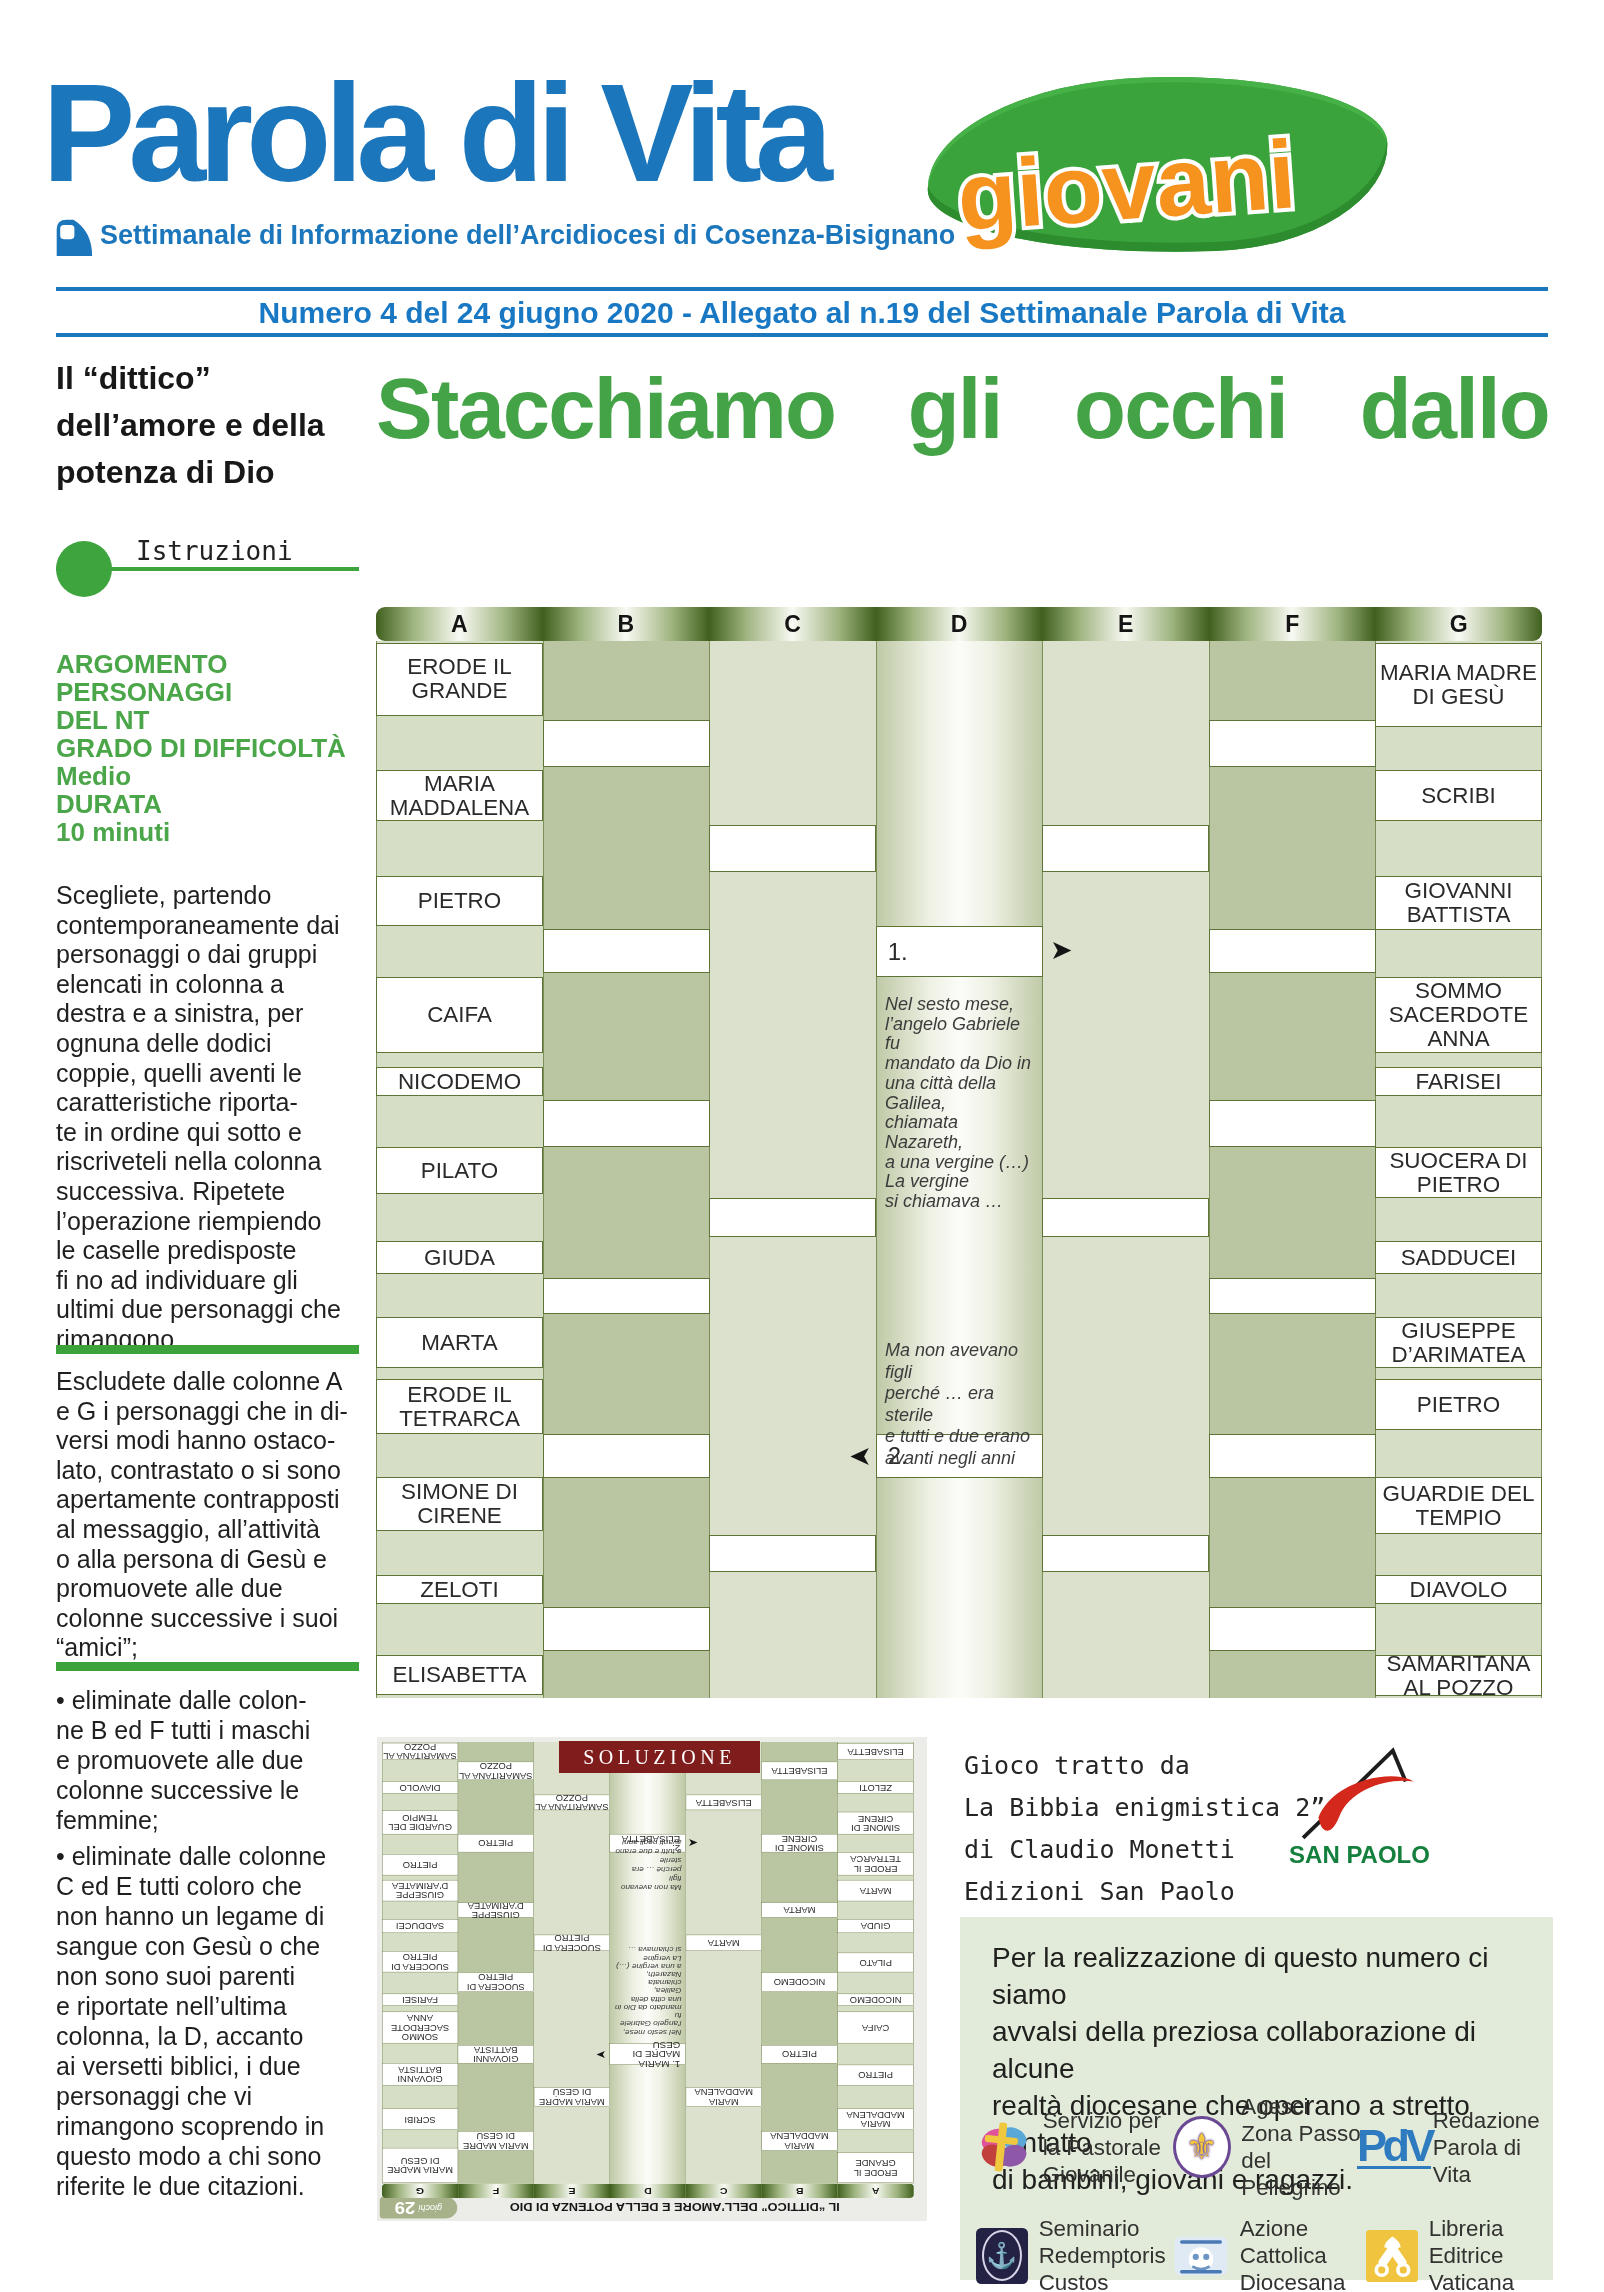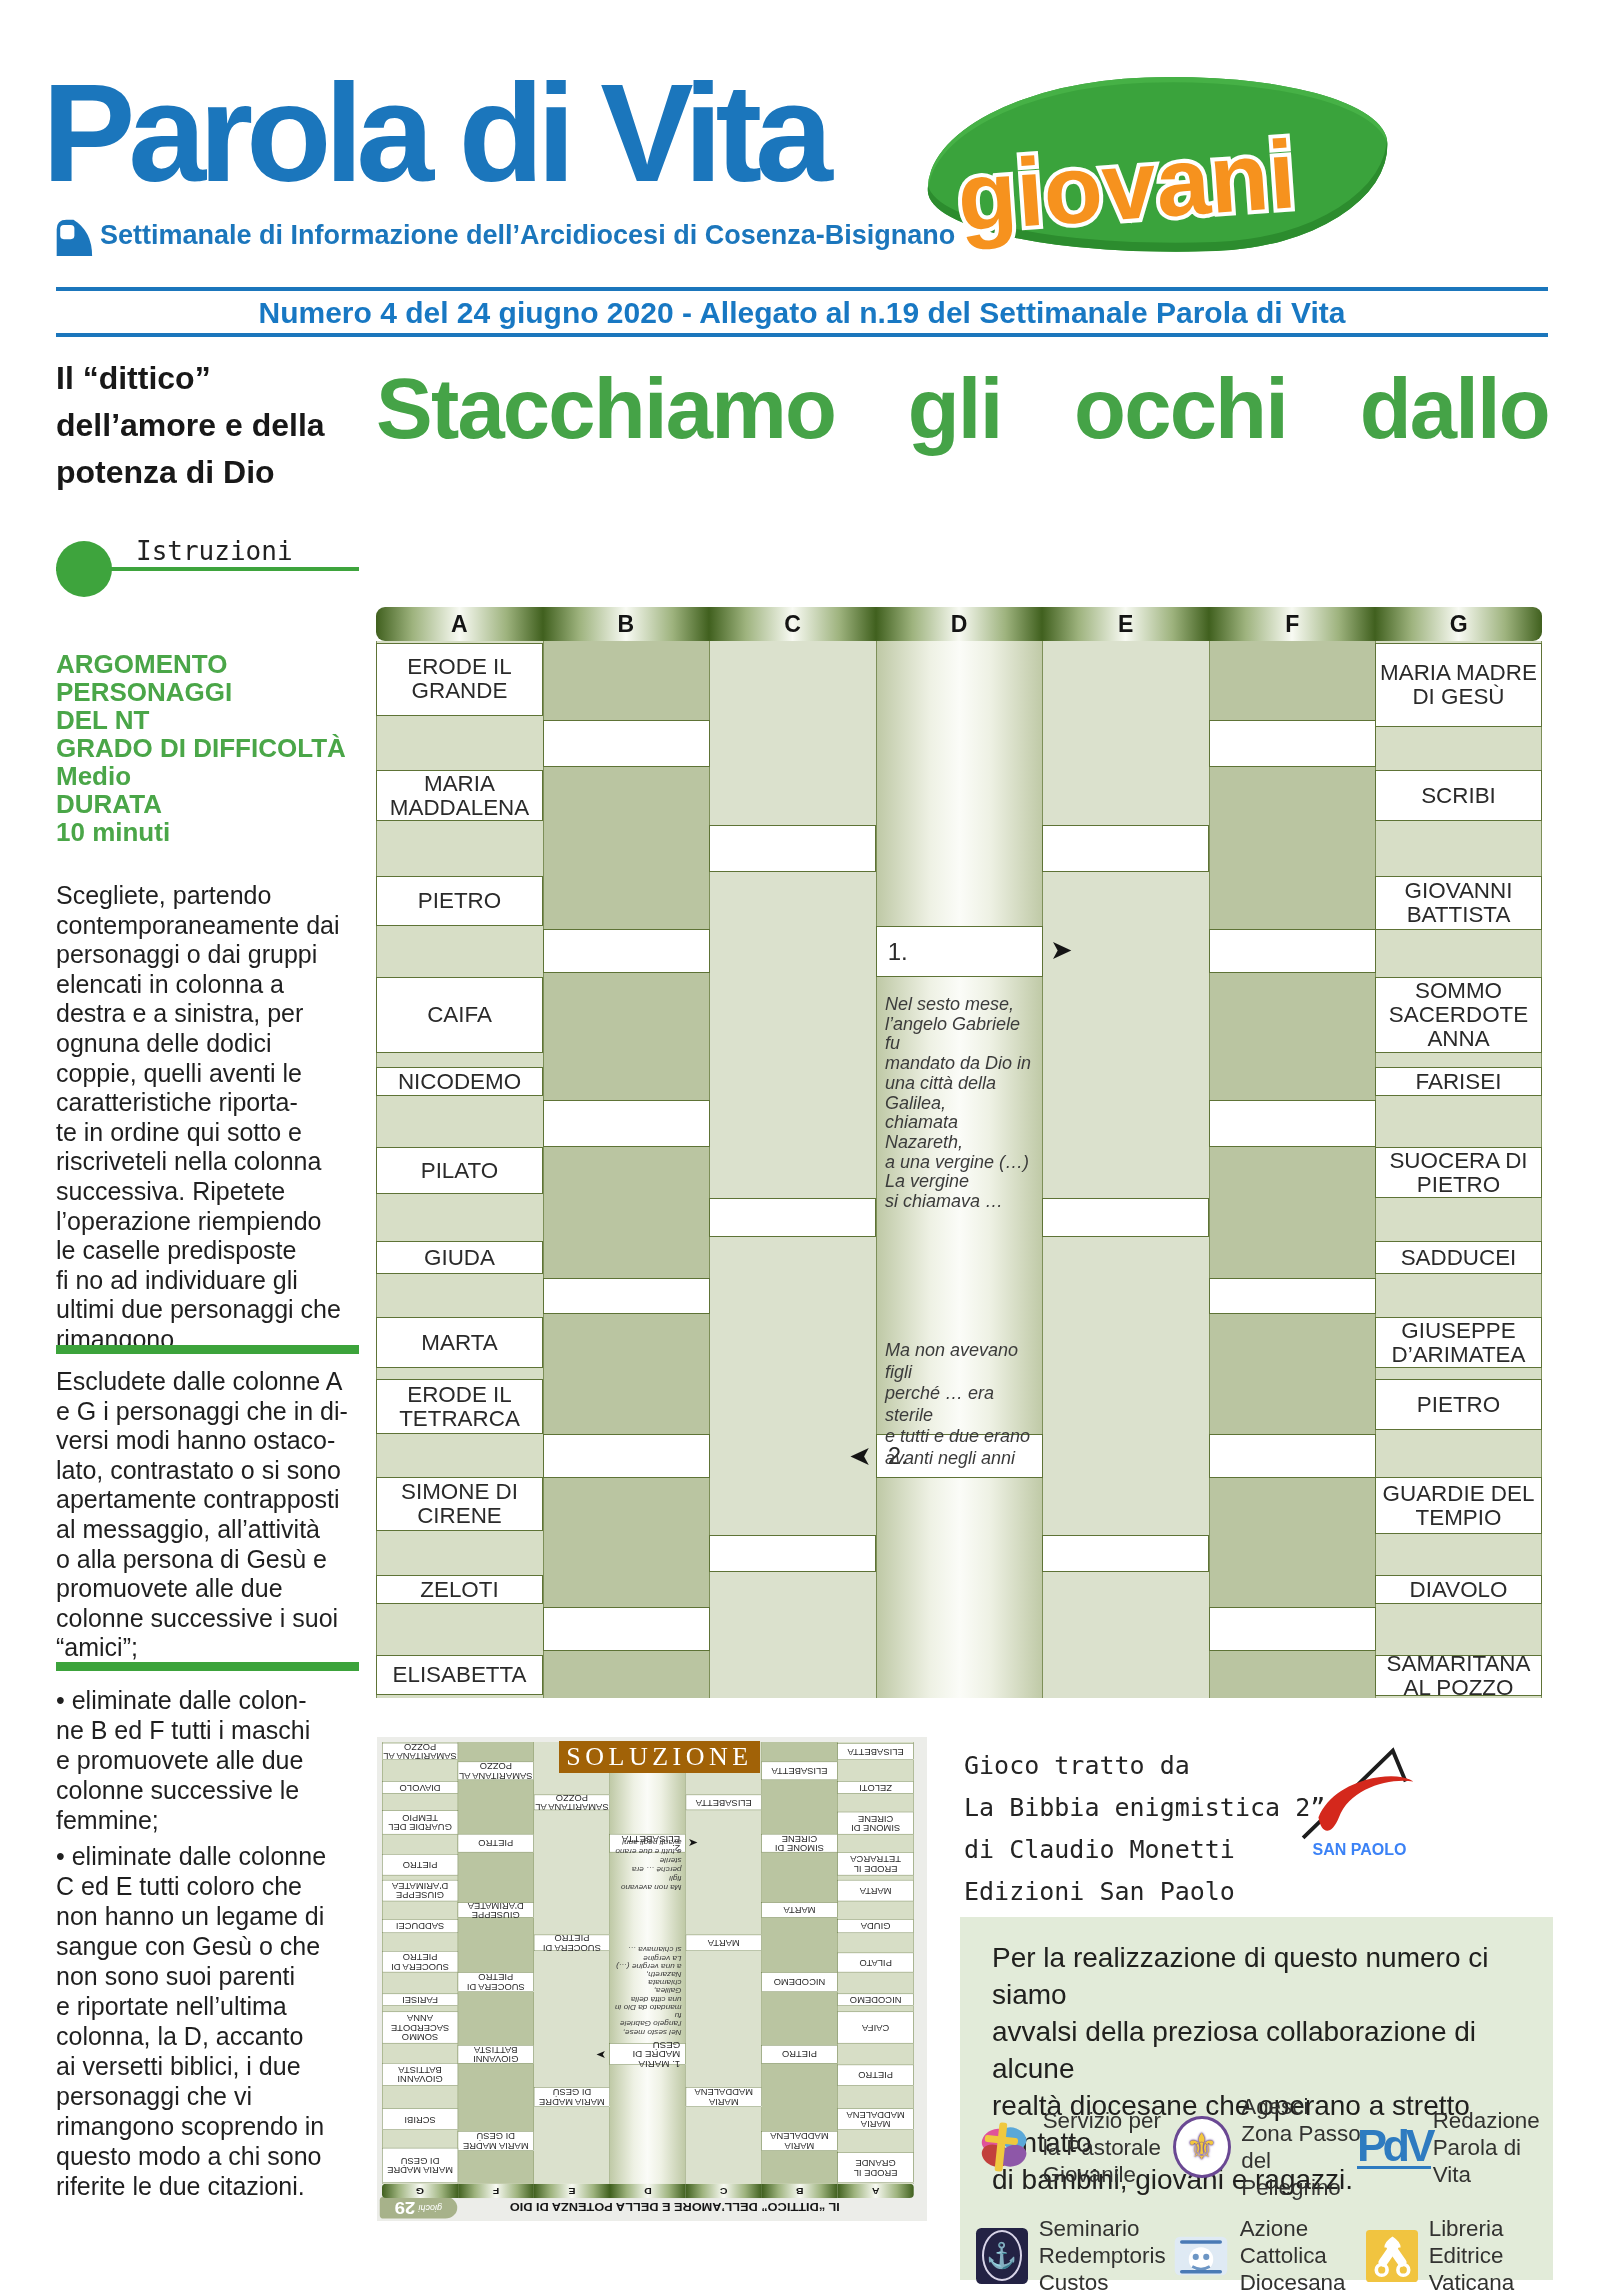--- a/index.html
+++ b/index.html
@@ -70,22 +70,22 @@
   .pG4{top:336px;height:76px;} .pG5{top:426px;height:29px;} .pG6{top:506px;height:51px;}
   .pG7{top:600px;height:33px;} .pG8{top:676px;height:51px;} .pG9{top:738px;height:51px;}
   .pG10{top:836px;height:57px;} .pG11{top:934px;height:29px;} .pG12{top:1014px;height:41px;}
   .quote{position:absolute;left:509px;width:152px;font-style:italic;font-size:18px;line-height:19.7px;color:#3b3b3b;}
   .q1{top:354px;} .q2{top:699px;line-height:21.5px;}
   .arr{position:absolute;font-size:27px;color:#141414;line-height:27px;}
   .arr1{left:674px;top:296px;} .arr2{left:473px;top:802px;transform:scaleX(-1);}
 
   
   #solution-panel{left:377px;top:1737px;width:550px;height:484px;background:#ecede9;}
-  #soluzione-band{left:559px;top:1741px;width:201px;height:32px;background:#a16207;color:#fff;
-    font-family:"Liberation Serif",serif;font-size:26px;letter-spacing:4.5px;
+  #soluzione-band{left:559px;top:1741px;width:201px;height:32px;background:#7f1d1d;color:#fff;
+    font-family:"Liberation Serif",serif;font-size:20px;letter-spacing:4.5px;
     display:flex;align-items:center;justify-content:center;z-index:5;}
   .sol-scale{position:absolute;left:5.4px;top:4.5px;width:1166px;height:1131px;
     transform:scale(0.4560,0.4180);transform-origin:0 0;}
   .sol-rotate{position:relative;width:1166px;height:1131px;transform:rotate(180deg);}
   .sol-titlebar{position:absolute;top:0;left:0;width:1166px;height:40px;}
   .sol-title{position:absolute;left:54px;top:3.6px;width:940px;text-align:center;
     font-size:28px;font-weight:700;color:#161616;letter-spacing:0px;}
   .ribbon{position:absolute;right:-5.4px;top:-9px;width:170px;height:52px;background:#a7b28a;
     border-radius:27px 9px 9px 27px;display:flex;align-items:center;justify-content:center;
     gap:7.2px;color:#fff;}
@@ -93,21 +93,21 @@
   .ribbon-num{font-size:41px;font-weight:700;}
   .sol-head{position:absolute;top:40px;left:0;width:1166px;height:34px;display:flex;}
   .sol-body{position:absolute;top:74px;left:0;width:1166px;height:1057px;}
   .sol-body .box{font-size:20.6px;}
   .sol-body .dnum{font-size:21.5px;justify-content:flex-start;text-align:left;}
 
   
   #credits{left:964px;top:1745px;font-family:"DejaVu Sans Mono",monospace;
     font-size:25px;line-height:42px;color:#242424;}
   #sanpaolo{left:1270px;top:1743px;width:179px;text-align:center;}
-  #sanpaolo-label{font-size:16px;font-weight:700;color:#3b82f6;letter-spacing:0;margin-top:-5.4px;}
+  #sanpaolo-label{font-size:24px;font-weight:700;color:#15803d;letter-spacing:0;margin-top:-5.4px;}
 
   
   #partners{left:960px;top:1917px;width:593px;height:363px;background:#e2ebd9;}
   #partners-text{position:absolute;left:32px;top:21.5px;width:537px;font-size:28px;line-height:37px;color:#20201e;}
   #plogos{position:absolute;left:16px;top:176px;width:564px;display:grid;
     grid-template-columns:197px 193px 175px;row-gap:14.3px;}
   .pitem{display:flex;align-items:center;gap:10.7px;}
   .picon{width:56px;height:56px;flex:none;display:flex;align-items:center;justify-content:center;}
   .plabel{font-size:22.4px;line-height:27px;color:#323230;}
   #pdv-logo-text{font-size:45px;font-weight:700;color:#2e7bc0;letter-spacing:-4.5px;line-height:41px;

